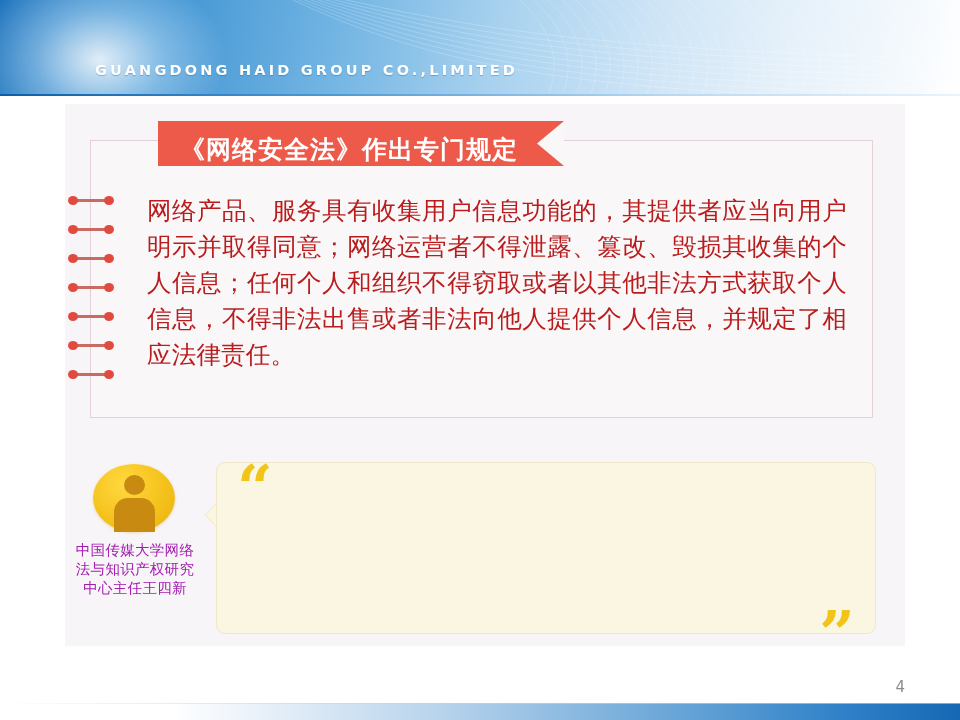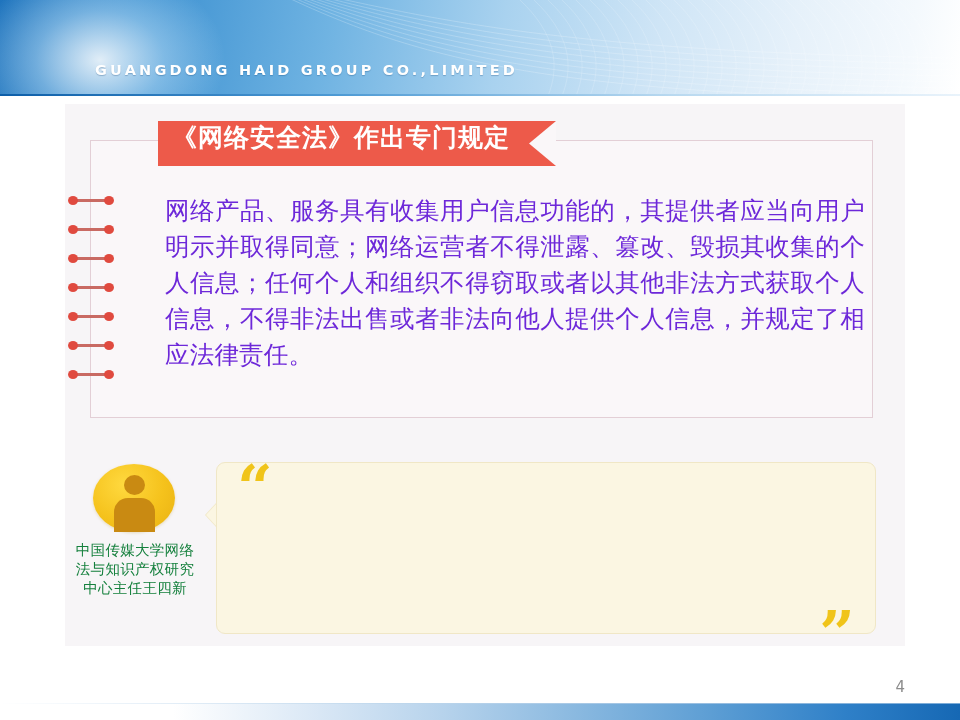--- a/index.html
+++ b/index.html
@@ -112,24 +112,24 @@
     border: 1px solid #e3cfd6;
     background: #faf7f9;
     box-sizing: border-box;
   }
 
   
   .ribbon {
     position: absolute;
     left: 158px; top: 121px;
     height: 45px;
-    padding: 0 46px 0 14px;
+    padding: 0 46px 0 22px;
     background: #ed5a4a;
     display: flex;
-    align-items: flex-start;
+    align-items: flex-end;
     box-shadow: 0 1px 3px rgba(120,40,30,0.22);
     clip-path: polygon(0 0, 100% 0, 100% 100%, calc(100% - 26px) 50%, 100% 100%, 0 100%);
   }
   .ribbon::after {
     content: "";
     position: absolute;
     right: 0; top: 0;
     width: 27px; height: 45px;
     background: #faf7f9;
     clip-path: polygon(100% 0, 0 50%, 100% 100%);
@@ -175,24 +175,23 @@
   .ring .knob.r { right: 0; }
 
   
   .note-text {
     position: absolute;
     left: 147px; top: 193px;
     width: 700px;
     font-family: "DejaVu Sans", "Liberation Sans", sans-serif;
     font-size: 24.5px;
     line-height: 36px;
-    color: #6d28d9;
+    color: #b91c1c;
     letter-spacing: 0.2px;
     text-align: justify;
-    margin-left: 18px;
   }
 
   
   .avatar {
     position: absolute;
     left: 93px; top: 464px;
     width: 82px; height: 68px;
   }
   .avatar-circle {
     position: absolute;
@@ -217,21 +216,21 @@
     background: #c98a12;
   }
   .speaker-caption {
     position: absolute;
     left: 72px; top: 541px;
     width: 126px;
     text-align: center;
     font-family: "DejaVu Sans", "Liberation Sans", sans-serif;
     font-size: 14.5px;
     line-height: 19px;
-    color: #15803d;
+    color: #a21caf;
     letter-spacing: 0.3px;
   }
 
   .quote-box {
     position: absolute;
     left: 216px; top: 462px;
     width: 660px; height: 172px;
     background: #fbf6e2;
     border: 1px solid #f0e7c6;
     border-radius: 9px;

